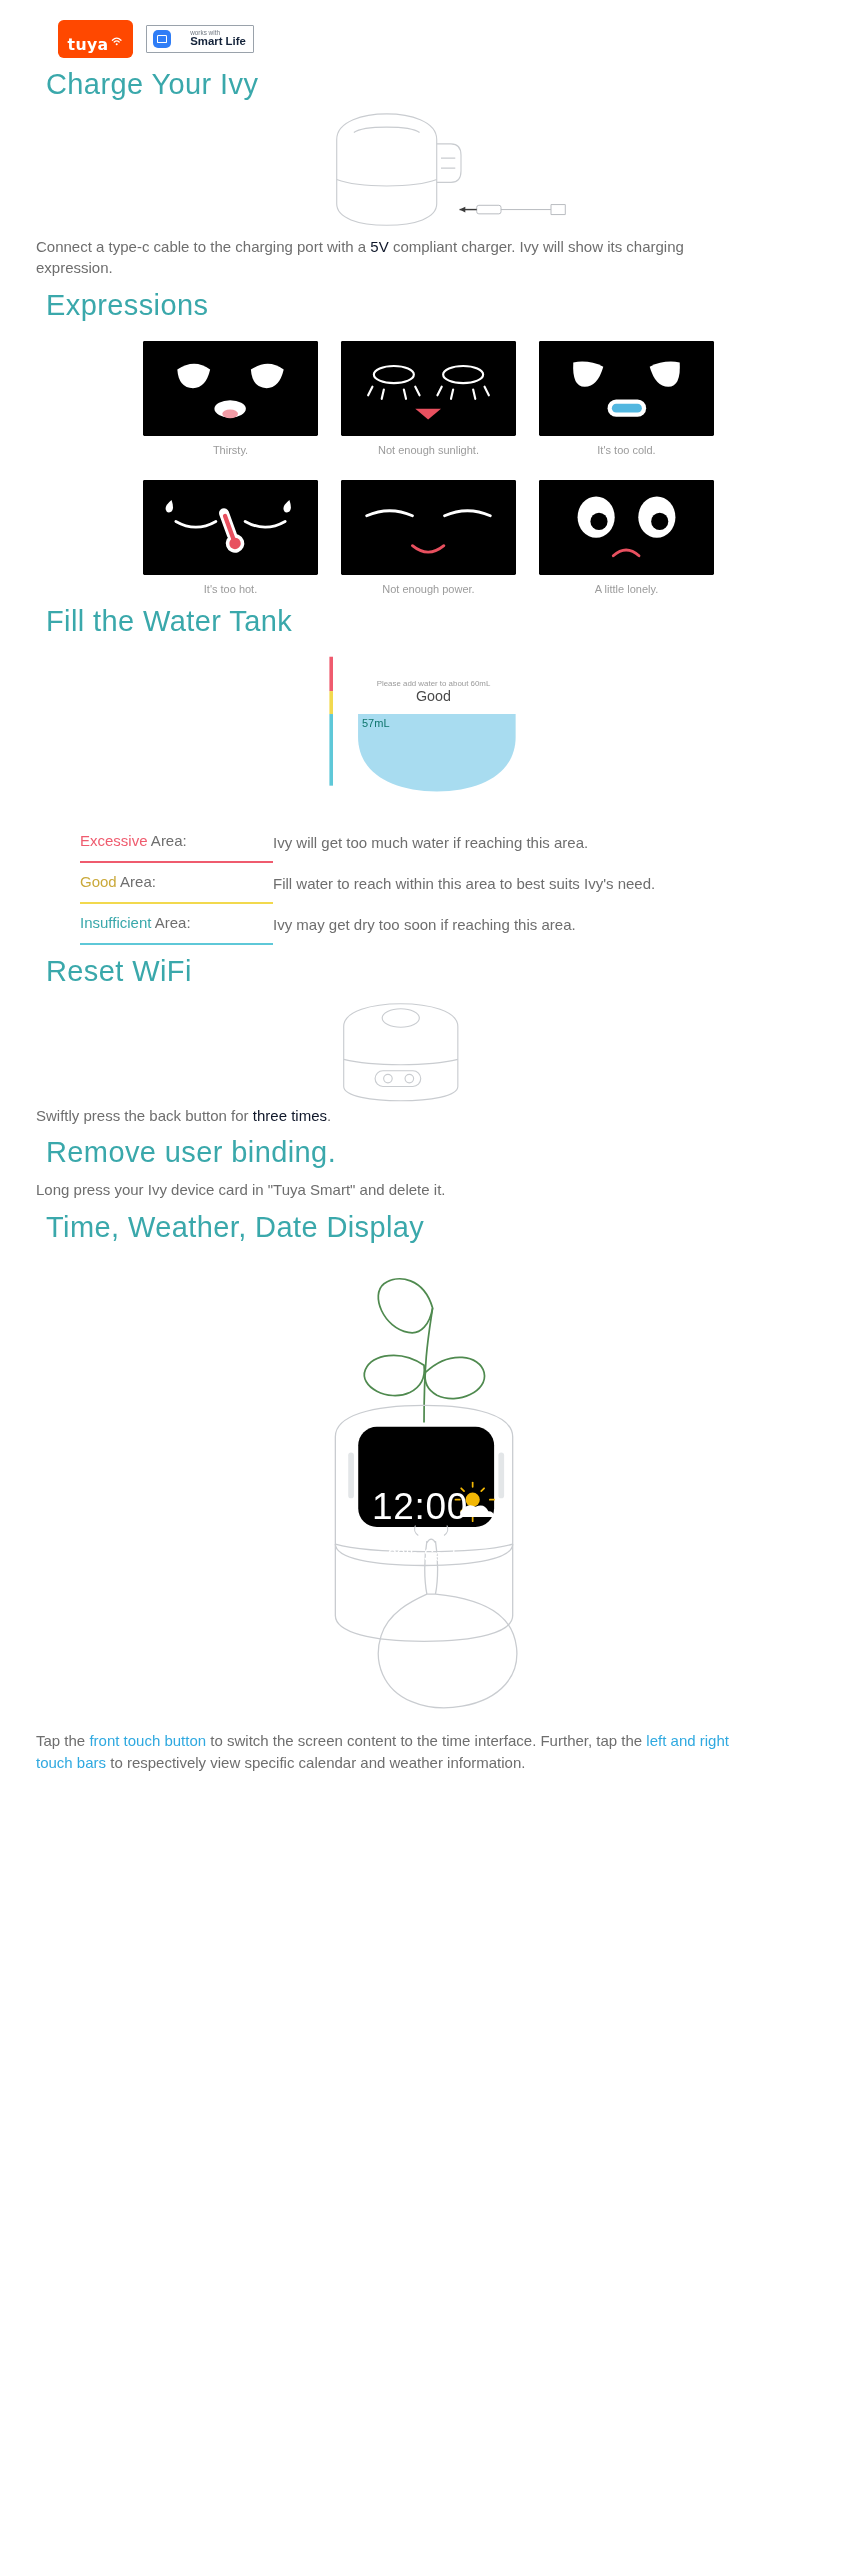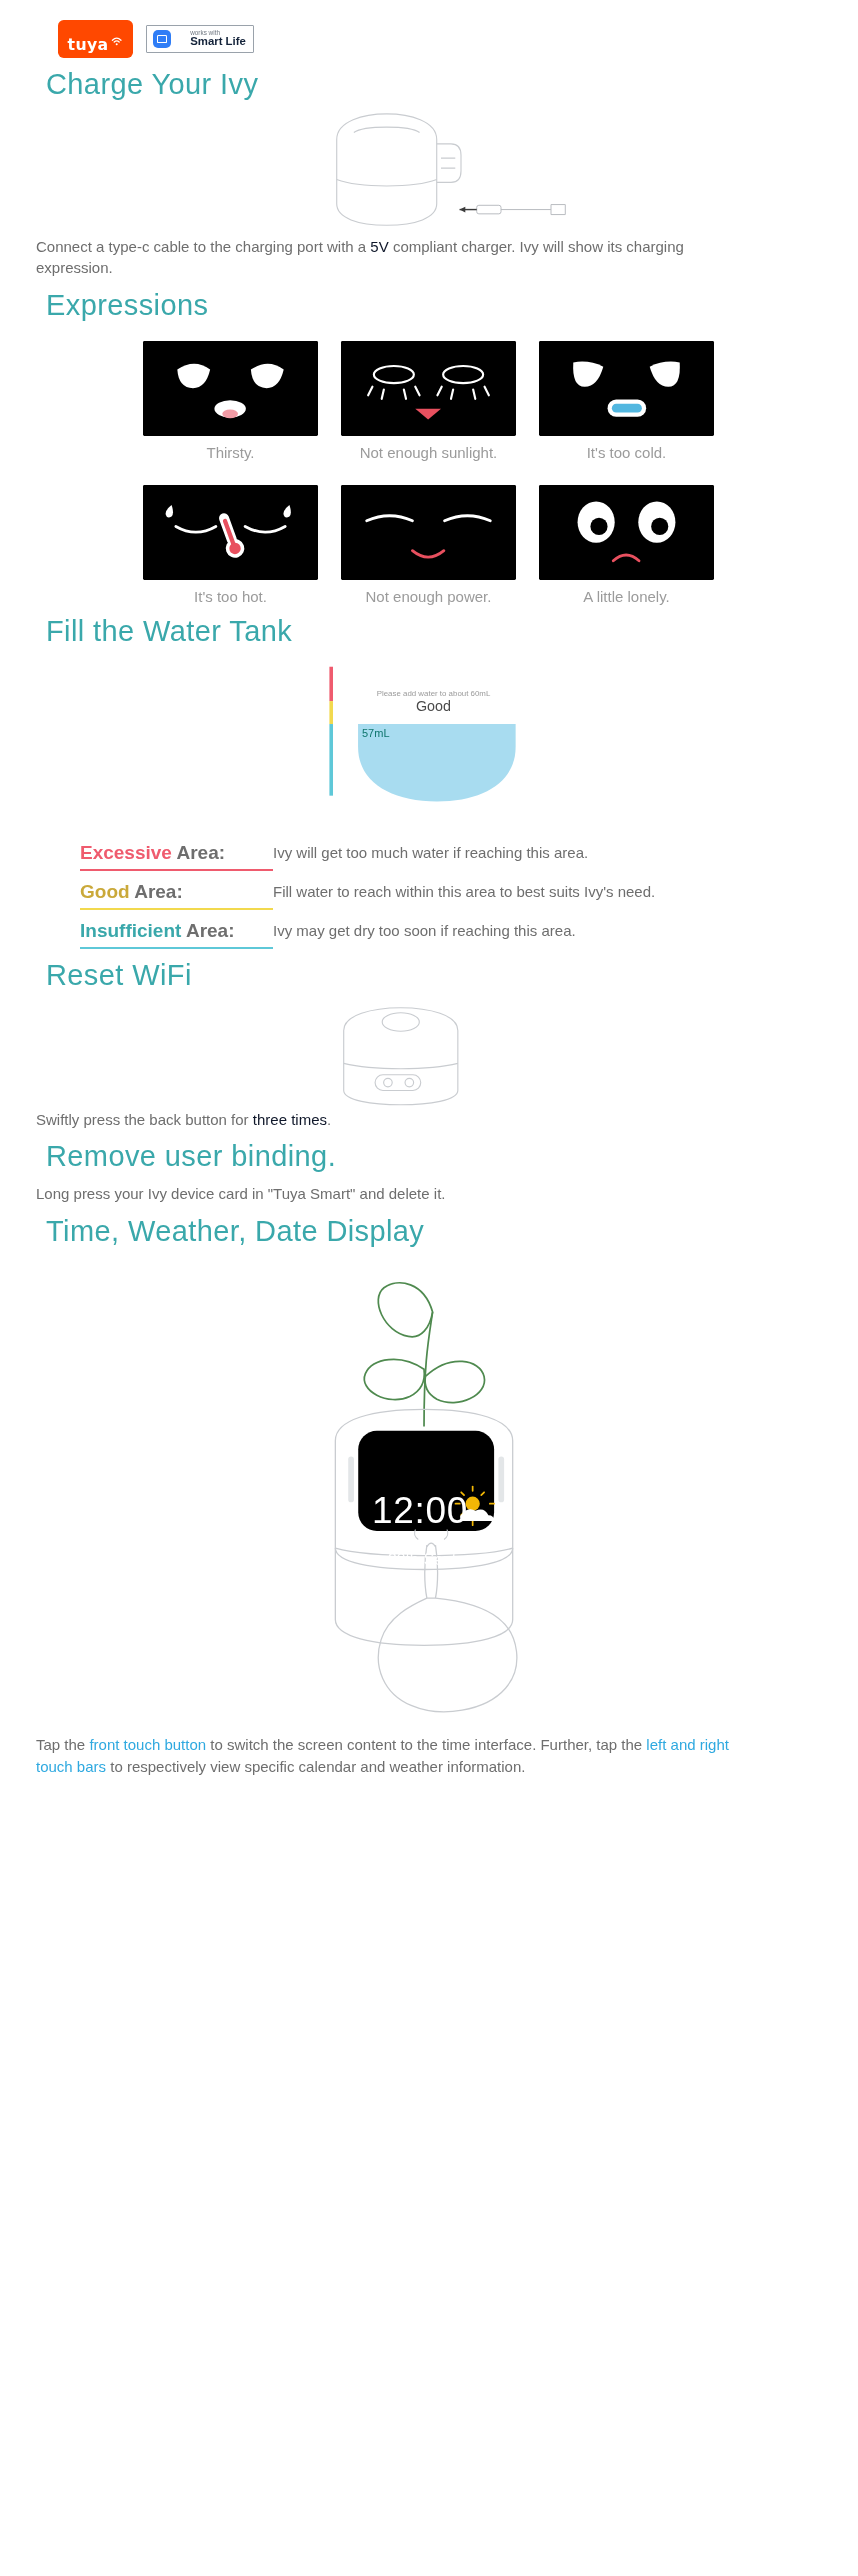--- a/index.html
+++ b/index.html
@@ -63,21 +63,21 @@
   .expr-grid {
     margin:18.6px 0 0 107px; display:grid;
     grid-template-columns:repeat(3, 175px); gap:24px 23px; width:587px;
   }
   .expr-cell { width:175px; }
   .expr-box {
     width:175px; height:95px; background:#000; border-radius:1.4px;
     position:relative; overflow:hidden;
   }
   .expr-label {
-    text-align:center; font-size:15px; color:#9b9b9b; margin-top:7.9px;
+    text-align:center; font-size:11px; color:#9b9b9b; margin-top:7.9px;
   }
 
   
   .h-tank { margin:69px 0 0 44px; }
   .tank-wrap { position:relative; height:154px; margin-top:13px; }
   .tank-wrap svg { position:absolute; left:279px; top:0; }
   .tank-note {
     position:absolute; left:326px; top:8.6px; width:143px; text-align:center;
     font-size:7.9px; color:#9a9a9a; line-height:1.3;margin-top:20px;
   }
@@ -86,21 +86,21 @@
     font-size:14.3px; color:#4a4a4a;
   }
   .tank-ml {
     position:absolute; left:326px; top:66px; width:143px; text-align:left;
     font-size:11px; color:#0f766e;
   }
 
   .legend { margin:27px 0 0 44px; width:723px; }
   .legend-row { display:flex; align-items:flex-start; margin-bottom:10px; }
   .legend-term {
-    width:193px; flex:none; font-size:19px; color:#6e6e6e; padding-bottom:5px;font-weight:bold;
+    width:193px; flex:none; font-size:15px; color:#6e6e6e; padding-bottom:12px;
   }
   .legend-term.exc { border-bottom:2.1px solid #ef5b6e; }
   .legend-term.good { border-bottom:2.1px solid #f2d94e; }
   .legend-term.ins { border-bottom:2.1px solid #5ec8d8; }
   .legend-term .c-exc { color:#ef5b6e; }
   .legend-term .c-good { color:#caa93a; }
   .legend-term .c-ins { color:#3aa8ab; }
   .legend-desc { font-size:15px; color:#6e6e6e; line-height:1.4; flex:1; }
 
   

